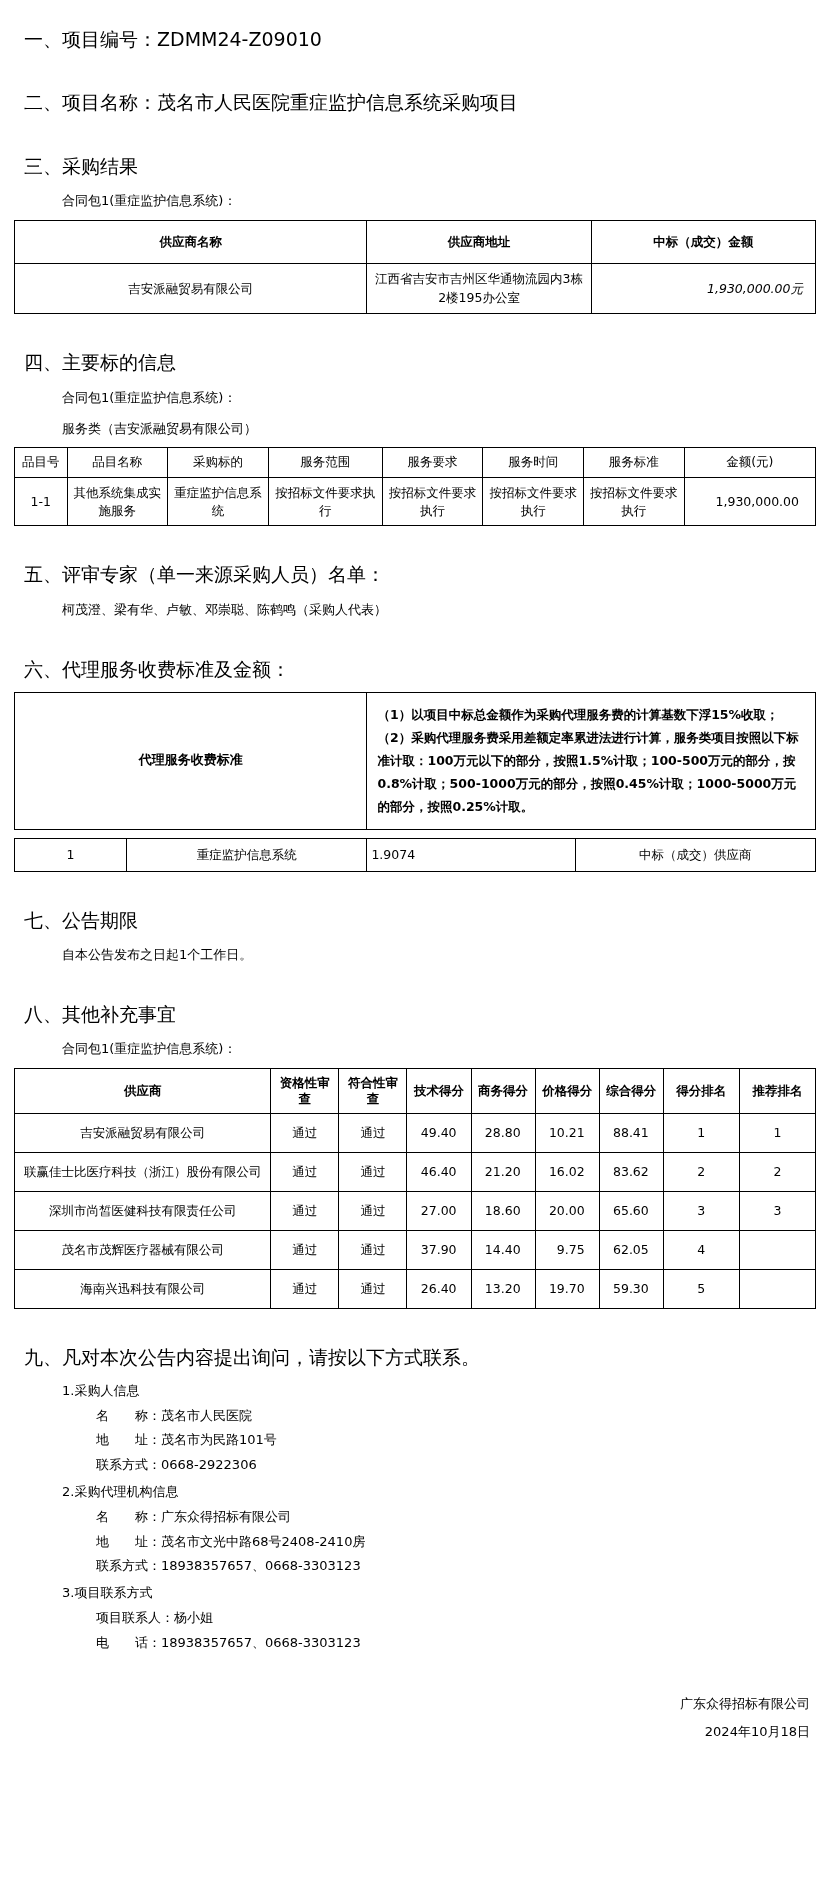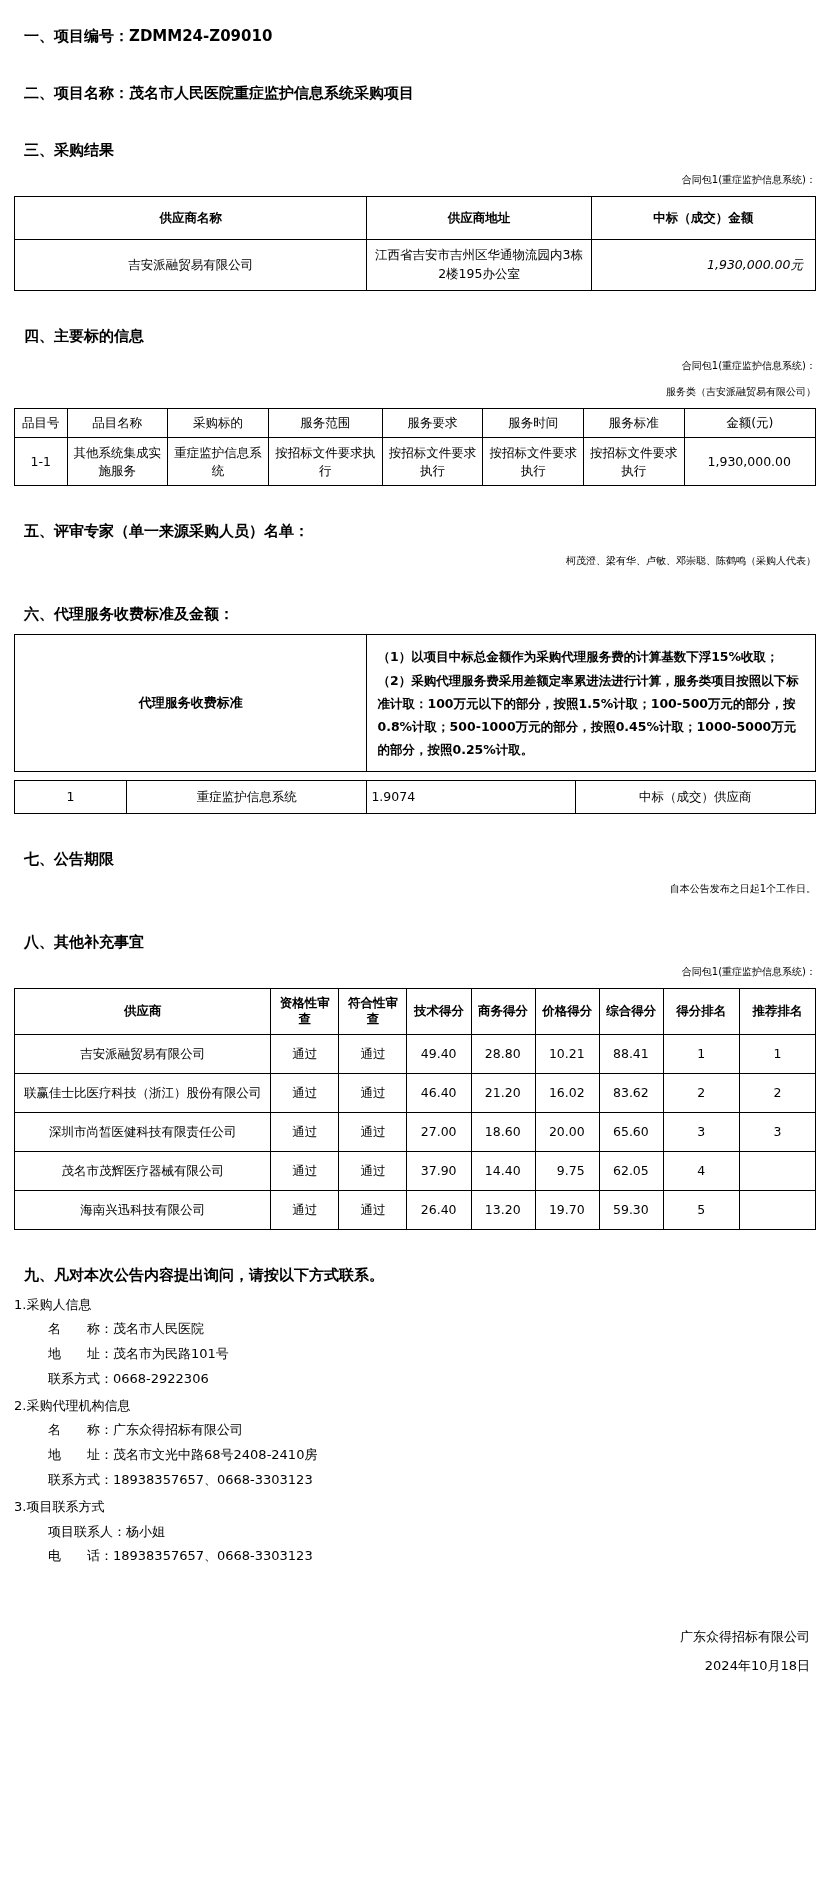--- a/index.html
+++ b/index.html
@@ -13,33 +13,33 @@
     color: #000000;
     font-size: 13px;
     line-height: 1.6;
   }
   .page {
     width: 830px;
     box-sizing: border-box;
     padding: 18px 14px 10px 14px;
   }
   .sec-title {
-    font-weight: bold;
-    font-size: 15px;
+    font-weight: normal;
+    font-size: 19px;
     margin: 33px 0 8px 10px;
   }
   .sec-title:first-child { margin-top: 6px; }
   .indent1 {
     margin-left: 48px;
-    font-size: 10px;
+    font-size: 13px;
     margin-top: 10px;
     margin-bottom: 8px;
-    text-align: right;
   }
   .indent-list {
+    margin-left: 48px;
     font-size: 13px;
   }
   .indent-list .li1 { margin: 6px 0 2px 0; }
   .indent-list .li2 { margin: 4px 0 2px 34px; }
   .indent-list .li3 { margin: 4px 0 2px 34px; }
   table {
     border-collapse: collapse;
     width: 100%;
     table-layout: fixed;
     margin: 8px 0 4px 0;
@@ -54,35 +54,35 @@
     font-weight: normal;
   }
   table th {
     font-weight: bold;
   }
   .t1 td, .t1 th { height: 30px; }
   .t1 .addr { line-height: 1.5; }
   .t1 .amount { text-align: right; padding-right: 12px; font-style: italic; }
   .t2 th { font-weight: normal; line-height: 1.35; margin-left: 24px; }
   .t2 td { line-height: 1.4; }
-  .t2 .amt { text-align: right; padding-right: 24px; }
+  .t2 .amt { text-align: right; padding-right: 16px; }
   .t3 .fee-label { font-weight: bold; font-size: 13px; }
   .t3 .fee-text {
     text-align: left;
     padding: 10px 10px;
     line-height: 1.85;
     font-weight: bold;
     font-size: 12.5px;
   }
   .t3 .num { text-align: left; padding-right: 10px; }
   .t4 th { font-weight: bold; line-height: 1.3; }
   .t4 td { height: 26px; }
   .t4 .num { text-align: right; padding-right: 14px; }
   .footer {
-    margin-top: 60px;
+    margin-top: 40px;
     text-align: right;
     font-size: 13px;
     padding-right: 6px;
   }
   .footer div { margin-bottom: 8px; }
 </style>
 </head>
 <body>
 
 <div class="page">

